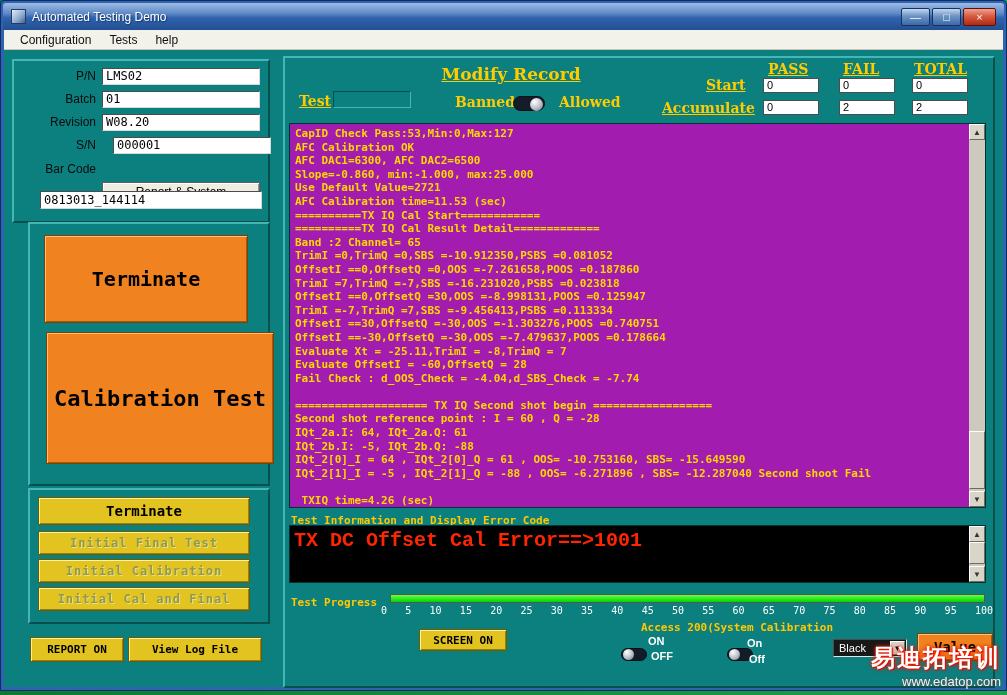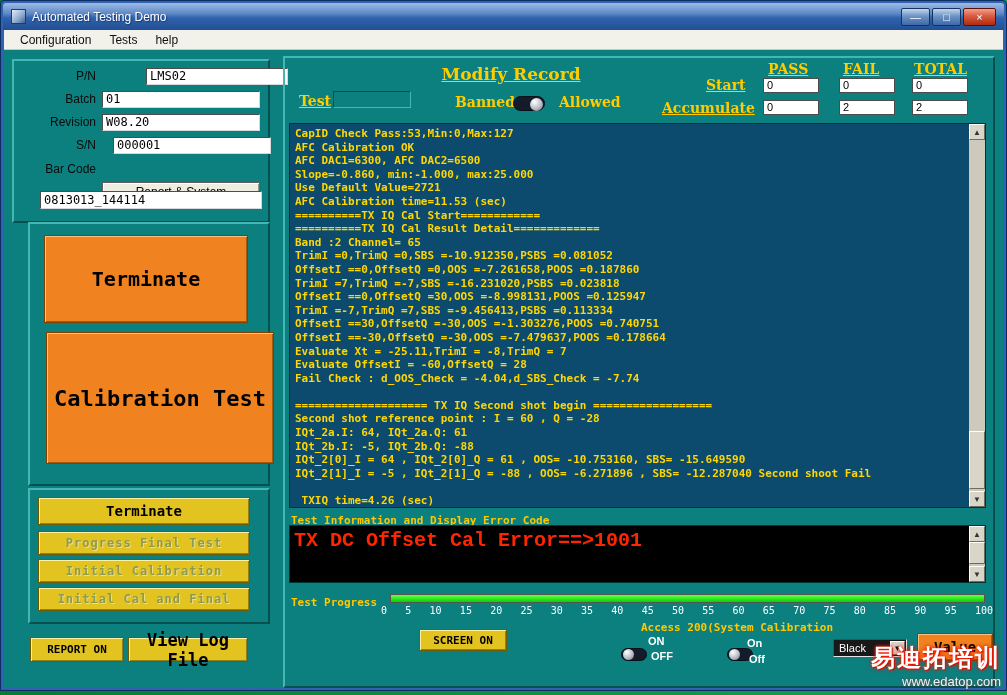--- a/index.html
+++ b/index.html
@@ -59,21 +59,21 @@
 
   .main-panel { position:absolute; left:279px; top:6px; width:712px; height:632px;
                 border:2px solid; border-color:#46b6b4 #05504e #05504e #46b6b4; }
   .abs { position:absolute; }
 
   .count-box { position:absolute; width:56px; height:15px; background:#fff;
                border:1px solid #4c4c4c; font-size:11px; color:#000; padding:0 3px;
                font-family:"Liberation Sans", sans-serif; line-height:13px; }
 
   .log-area { position:absolute; left:4px; top:65px; width:697px; height:385px;
-              background:#0c4a6e; border:1px solid #033; }
+              background:#a21caf; border:1px solid #033; }
   .log-text { position:absolute; left:0; top:0; right:16px; bottom:0; overflow:hidden;
               padding:3px 0 0 5px; }
   .log-line { font-family:"DejaVu Sans Mono", monospace; font-weight:bold; font-size:11px;
               line-height:13.6px; min-height:13.6px; color:#ffd700; white-space:pre; }
   .scrollbar { position:absolute; right:0; top:0; bottom:0; width:16px; background:#cdc9bd; }
   .scroll-btn { position:absolute; left:0; width:16px; height:16px; background:#d9d5c9;
                 border:1px solid; border-color:#fff #6e6a5e #6e6a5e #fff;
                 font-size:8px; color:#333; display:flex; align-items:center; justify-content:center; }
   .scroll-thumb { position:absolute; left:0; width:16px; background:#d9d5c9;
                   border:1px solid; border-color:#fff #6e6a5e #6e6a5e #fff; }
@@ -142,21 +142,21 @@
       <span class="menu-item">Configuration</span>
       <span class="menu-item">Tests</span>
       <span class="menu-item">help</span>
     </div>
 
     <div class="client">
 
       <div class="abs raised" style="left:8px; top:9px; width:258px; height:164px;"></div>
 
       <div class="flabel" style="left:4px; top:19px;">P/N</div>
-      <div class="fieldbox" style="left:98px; top:16px; width:142px; height:17px;margin-left:44px;">
+      <div class="fieldbox" style="left:98px; top:16px; width:158px; height:17px;">
         <input class="sunken-input" value="LMS02" style="">
       </div>
 
       <div class="flabel" style="left:4px; top:42px;">Batch</div>
       <div class="fieldbox" style="left:98px; top:39px; width:158px; height:17px;">
         <input class="sunken-input" value="01" style="">
       </div>
 
       <div class="flabel" style="left:4px; top:65px;">Revision</div>
       <div class="fieldbox" style="left:98px; top:62px; width:158px; height:17px;">
@@ -174,26 +174,26 @@
       <div class="fieldbox" style="left:36px; top:140px; width:222px; height:18px;">
         <input class="sunken-input" value="0813013_144114" style="">
       </div>
 
       <div class="abs raised" style="left:24px; top:172px; width:242px; height:264px;"></div>
       <div class="orange-btn abs" style="left:40px; top:185px; width:204px; height:88px; font-size:20px;">Terminate</div>
       <div class="orange-btn abs" style="left:42px; top:282px; width:228px; height:132px; font-size:22px;">Calibration Test</div>
 
       <div class="abs raised" style="left:24px; top:438px; width:242px; height:136px;"></div>
       <div class="gold-btn abs" style="left:34px; top:447px; width:212px; height:28px; font-size:14px;">Terminate</div>
-      <div class="gold-btn disabled abs" style="left:34px; top:481px; width:212px; height:24px; font-size:12px;">Progress Final Test</div>
+      <div class="gold-btn disabled abs" style="left:34px; top:481px; width:212px; height:24px; font-size:12px;">Initial Final Test</div>
       <div class="gold-btn disabled abs" style="left:34px; top:509px; width:212px; height:24px; font-size:12px;">Initial Calibration</div>
       <div class="gold-btn disabled abs" style="left:34px; top:537px; width:212px; height:24px; font-size:12px;">Initial Cal and Final</div>
 
       <div class="gold-btn abs" style="left:26px; top:587px; width:94px; height:25px; font-size:11px;">REPORT ON</div>
-      <div class="gold-btn abs" style="left:124px; top:587px; width:120px; height:25px; font-size:17px;">View Log File</div>
+      <div class="gold-btn abs" style="left:124px; top:587px; width:134px; height:25px; font-size:11px;">View Log File</div>
 
       <div class="main-panel">
 
         <div class="abs serif-gold u" style="left:126px; top:6px; width:200px; text-align:center; font-size:17px;">Modify Record</div>
 
         <div class="abs serif-gold u" style="left:14px; top:35px; font-size:14px;">Test</div>
         <div class="test-box"></div>
 
         <div class="abs serif-gold" style="left:170px; top:36px; font-size:14px;">Banned</div>
         <div class="toggle" style="left:228px; top:38px; width:32px; height:15px;">

